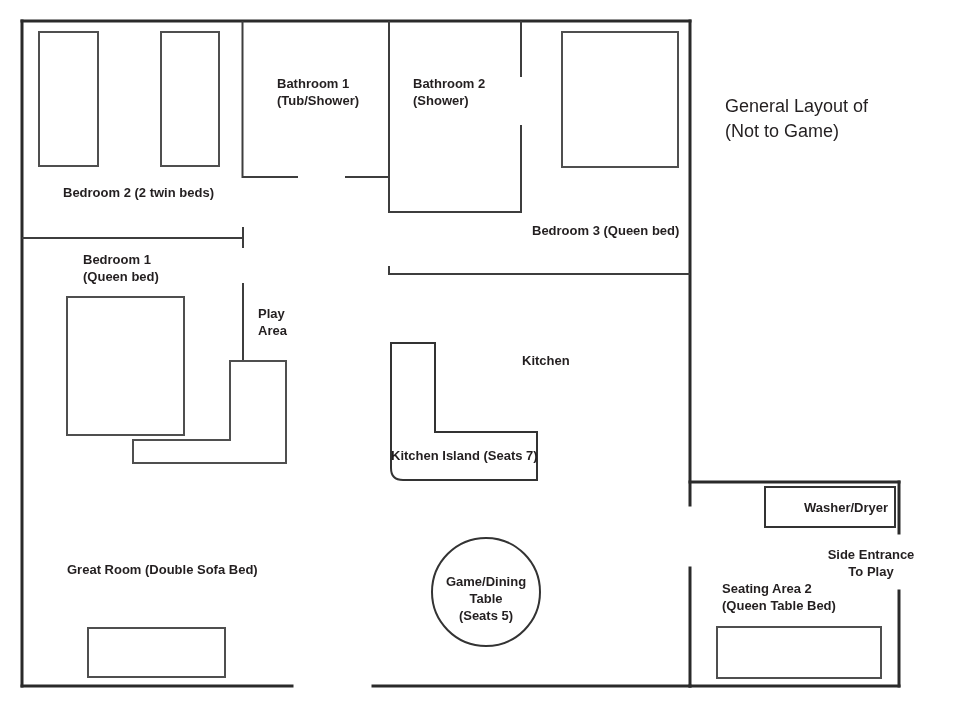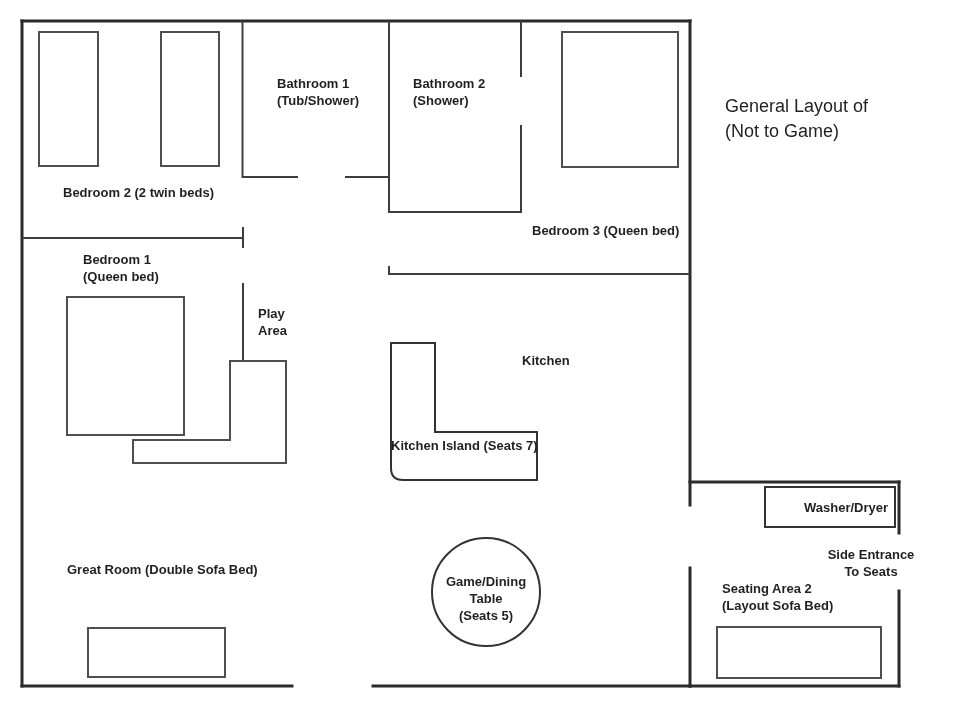--- a/index.html
+++ b/index.html
@@ -106,42 +106,42 @@
 
   <div class="label" style="left:258px;top:305px">
     <span class="ln">Play</span>
     <span class="ln">Area</span>
   </div>
 
   <div class="label" style="left:522px;top:352px">
     <span class="ln">Kitchen</span>
   </div>
 
-  <div class="label center" style="left:391px;top:437px;width:146px">
+  <div class="label center" style="left:391px;top:447px;width:146px">
     <span class="ln">Kitchen Island (Seats 7)</span>
   </div>
 
   <div class="label" style="left:67px;top:561px">
     <span class="ln">Great Room (Double Sofa Bed)</span>
   </div>
 
   <div class="label center" style="left:431px;top:573px;width:110px">
     <span class="ln">Game/Dining</span>
     <span class="ln">Table</span>
     <span class="ln">(Seats 5)</span>
   </div>
 
 
   <div class="label center" style="left:781px;top:499px;width:130px">
     <span class="ln">Washer/Dryer</span>
   </div>
 
   <div class="label center" style="left:821px;top:546px;width:100px">
     <span class="ln">Side Entrance</span>
-    <span class="ln">To Seats</span>
+    <span class="ln">To Play</span>
   </div>
 
   <div class="label" style="left:722px;top:580px">
     <span class="ln">Seating Area 2</span>
-    <span class="ln">(Layout Sofa Bed)</span>
+    <span class="ln">(Queen Table Bed)</span>
   </div>
 
 </div>
 
 </body></html>

